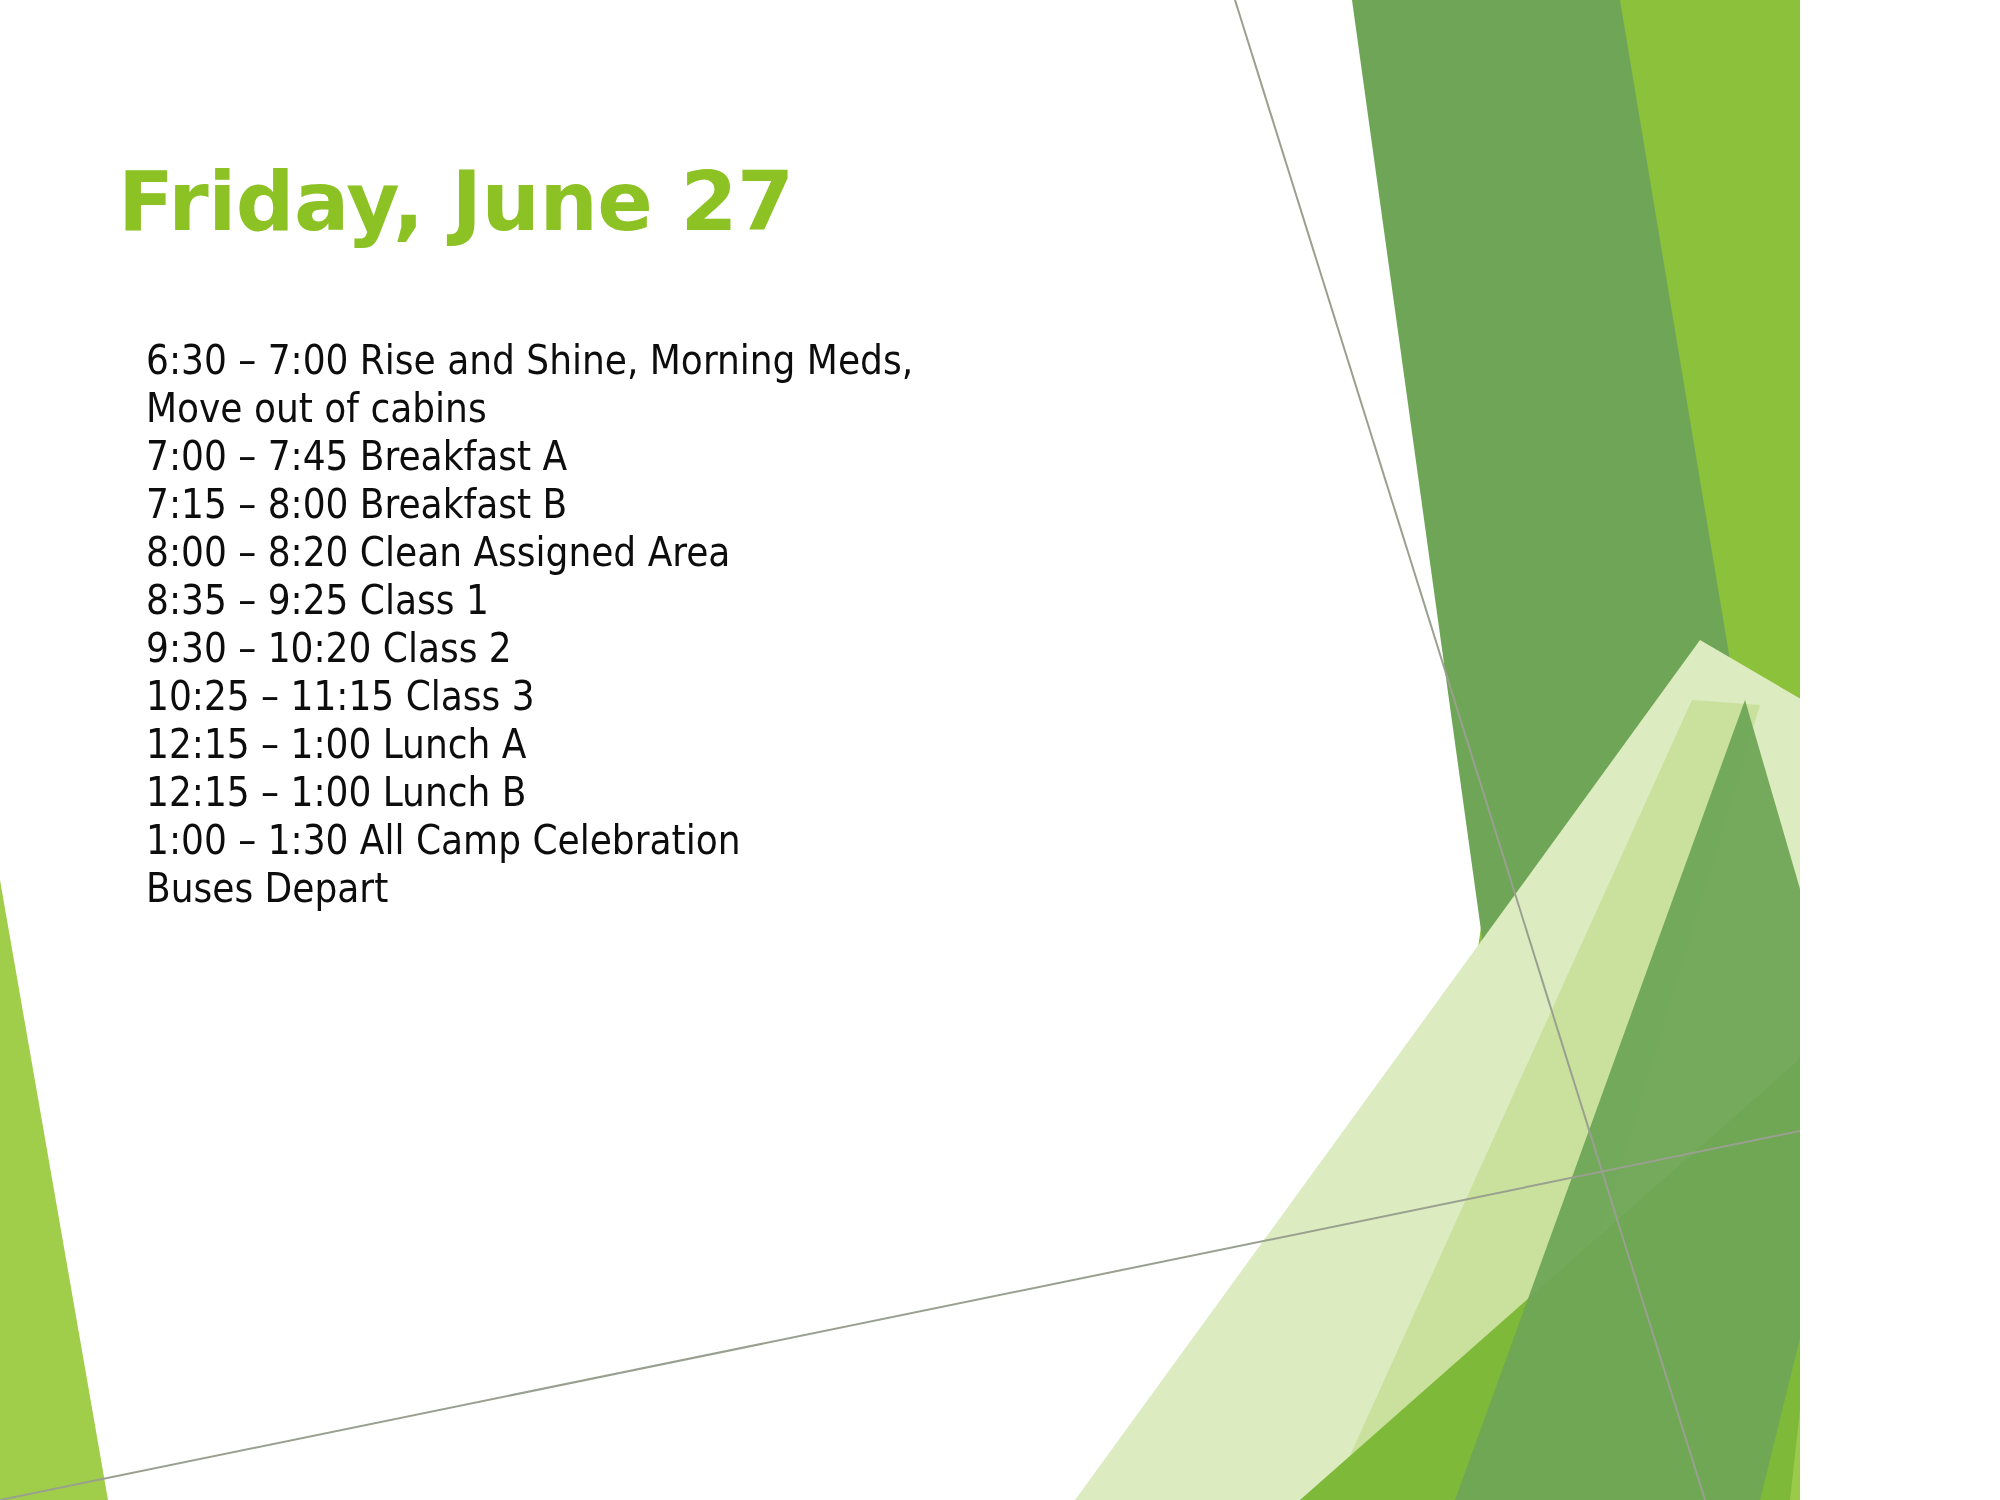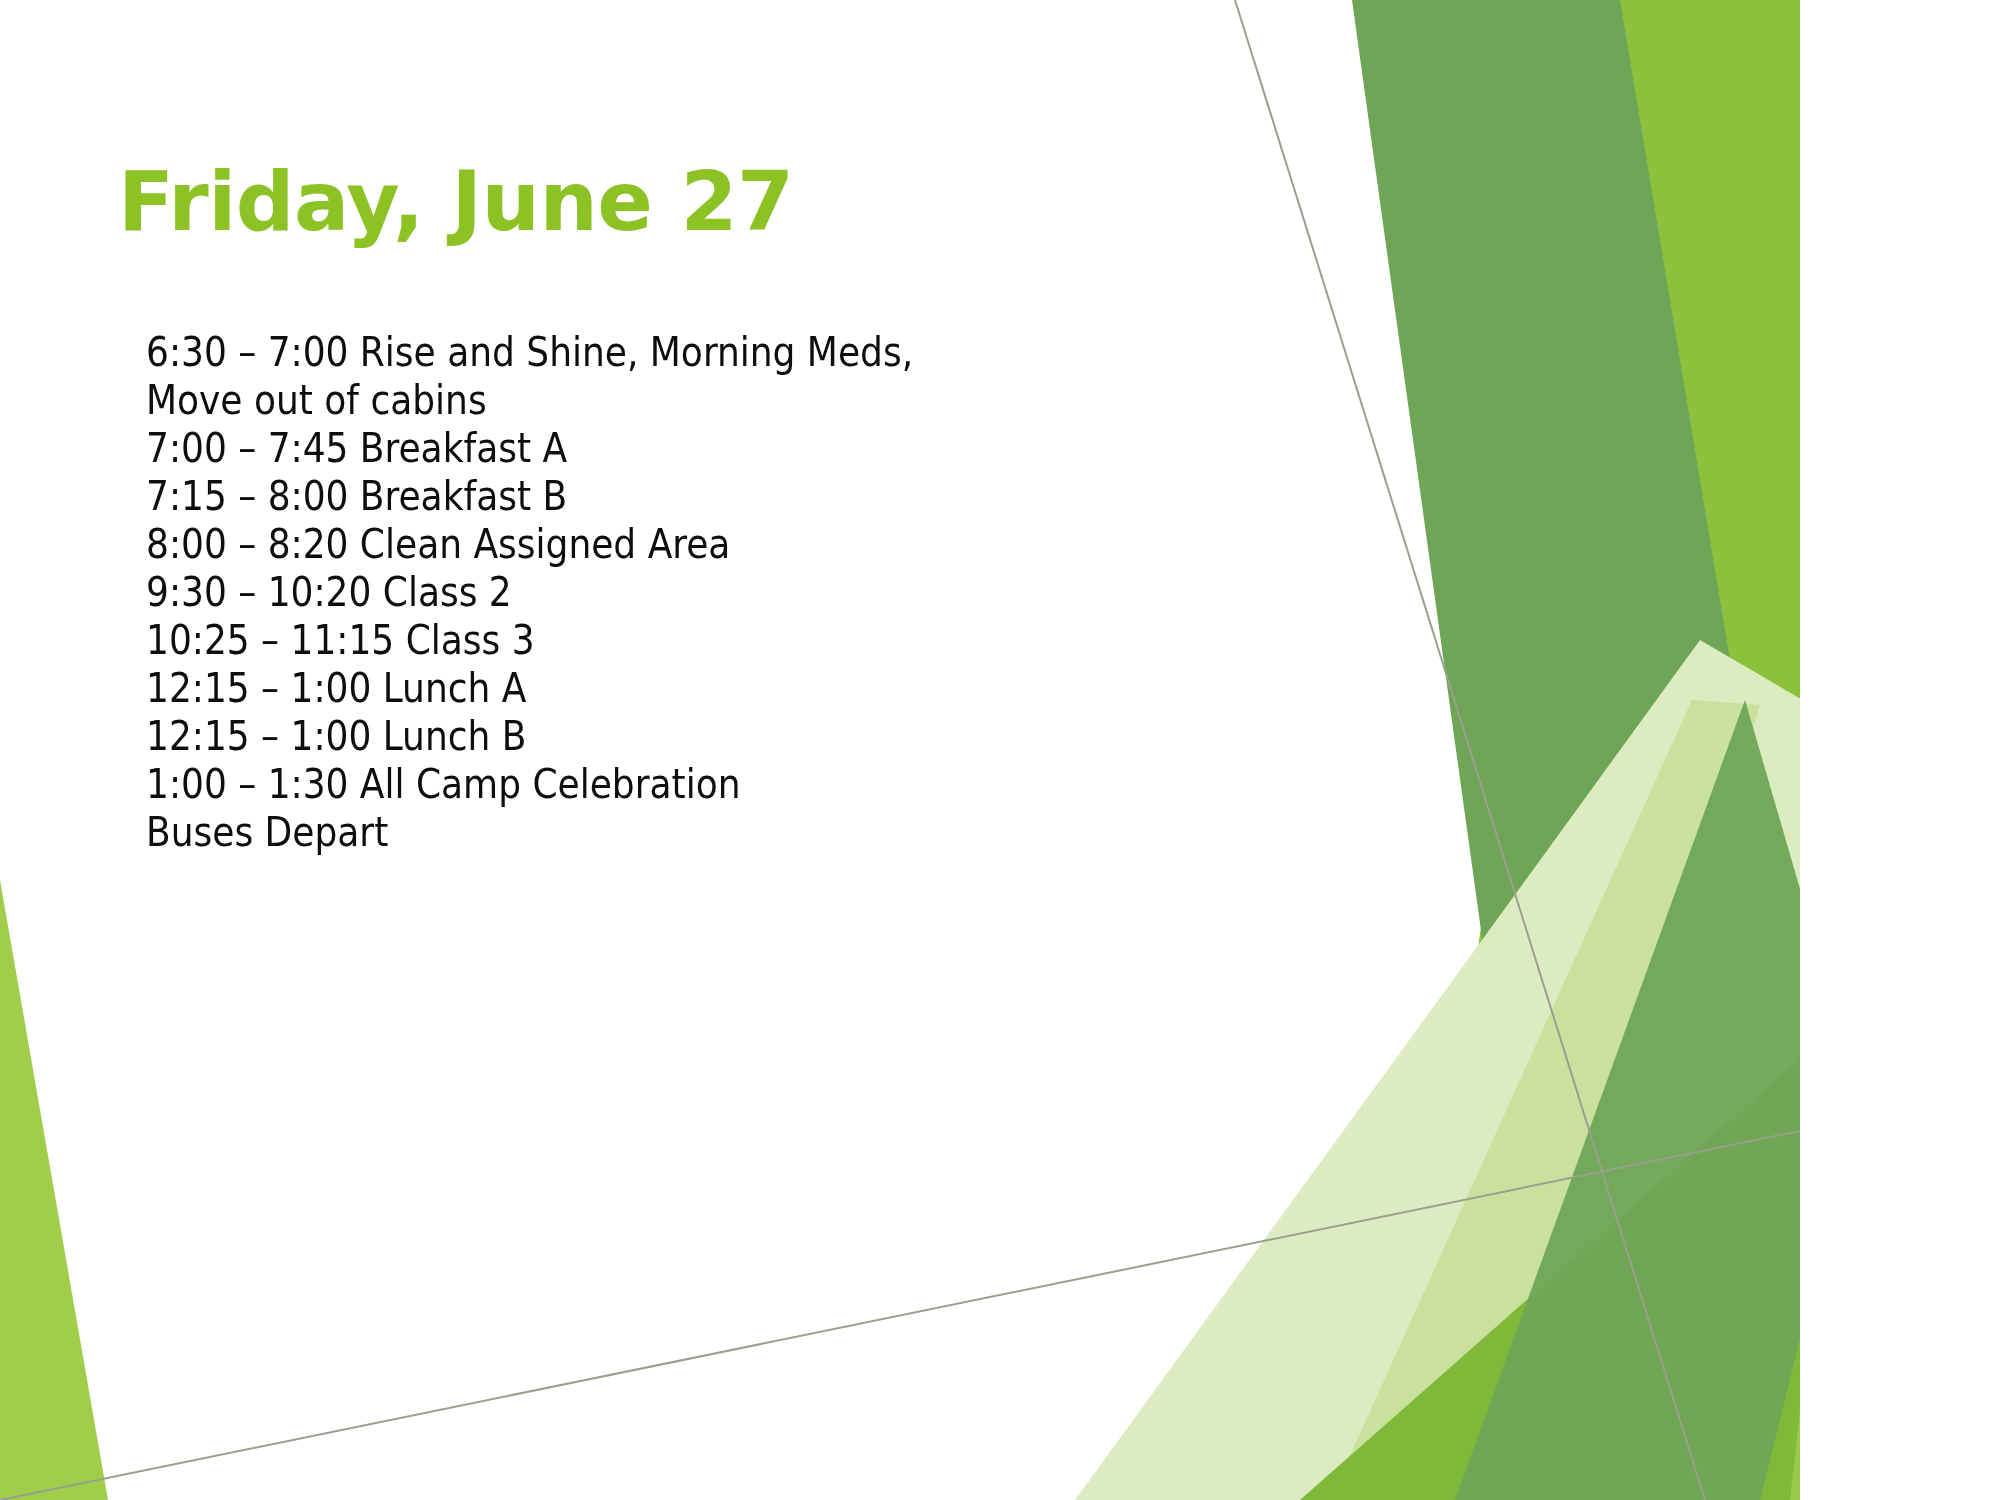--- a/index.html
+++ b/index.html
@@ -34,21 +34,21 @@
     font-family: "DejaVu Sans", sans-serif;
     font-weight: bold;
     font-size: 82px;
     line-height: 1.06;
     letter-spacing: -0.5px;
     white-space: nowrap;
   }
   .body-block {
     position: absolute;
     left: 146px;
-    top: 328px;
+    top: 336px;
     width: 1020px;
   }
   .sched-line {
     font-family: "DejaVu Sans Condensed", "DejaVu Sans", sans-serif;
     font-stretch: condensed;
     font-size: 40px;
     line-height: 48px;
     color: #0d0d0d;
     white-space: pre;
     letter-spacing: 0px;
@@ -85,20 +85,21 @@
   </svg>
 
   <h1 class="slide-title">Friday, June 27</h1>
 
   <div class="body-block">
     <div class="sched-line">6:30 – 7:00 Rise and Shine, Morning Meds,</div>
     <div class="sched-line">Move out of cabins</div>
     <div class="sched-line">7:00 – 7:45 Breakfast A</div>
     <div class="sched-line">7:15 – 8:00 Breakfast B</div>
     <div class="sched-line">8:00 – 8:20 Clean Assigned Area</div>
+    <div class="sched-line">8:35 – 9:25 Class 1</div>
     <div class="sched-line">9:30 – 10:20 Class 2</div>
     <div class="sched-line">10:25 – 11:15 Class 3</div>
     <div class="sched-line">12:15 – 1:00 Lunch A</div>
     <div class="sched-line">12:15 – 1:00 Lunch B</div>
     <div class="sched-line">1:00 – 1:30 All Camp Celebration</div>
     <div class="sched-line">Buses Depart</div>
   </div>
 
 </div>
 

